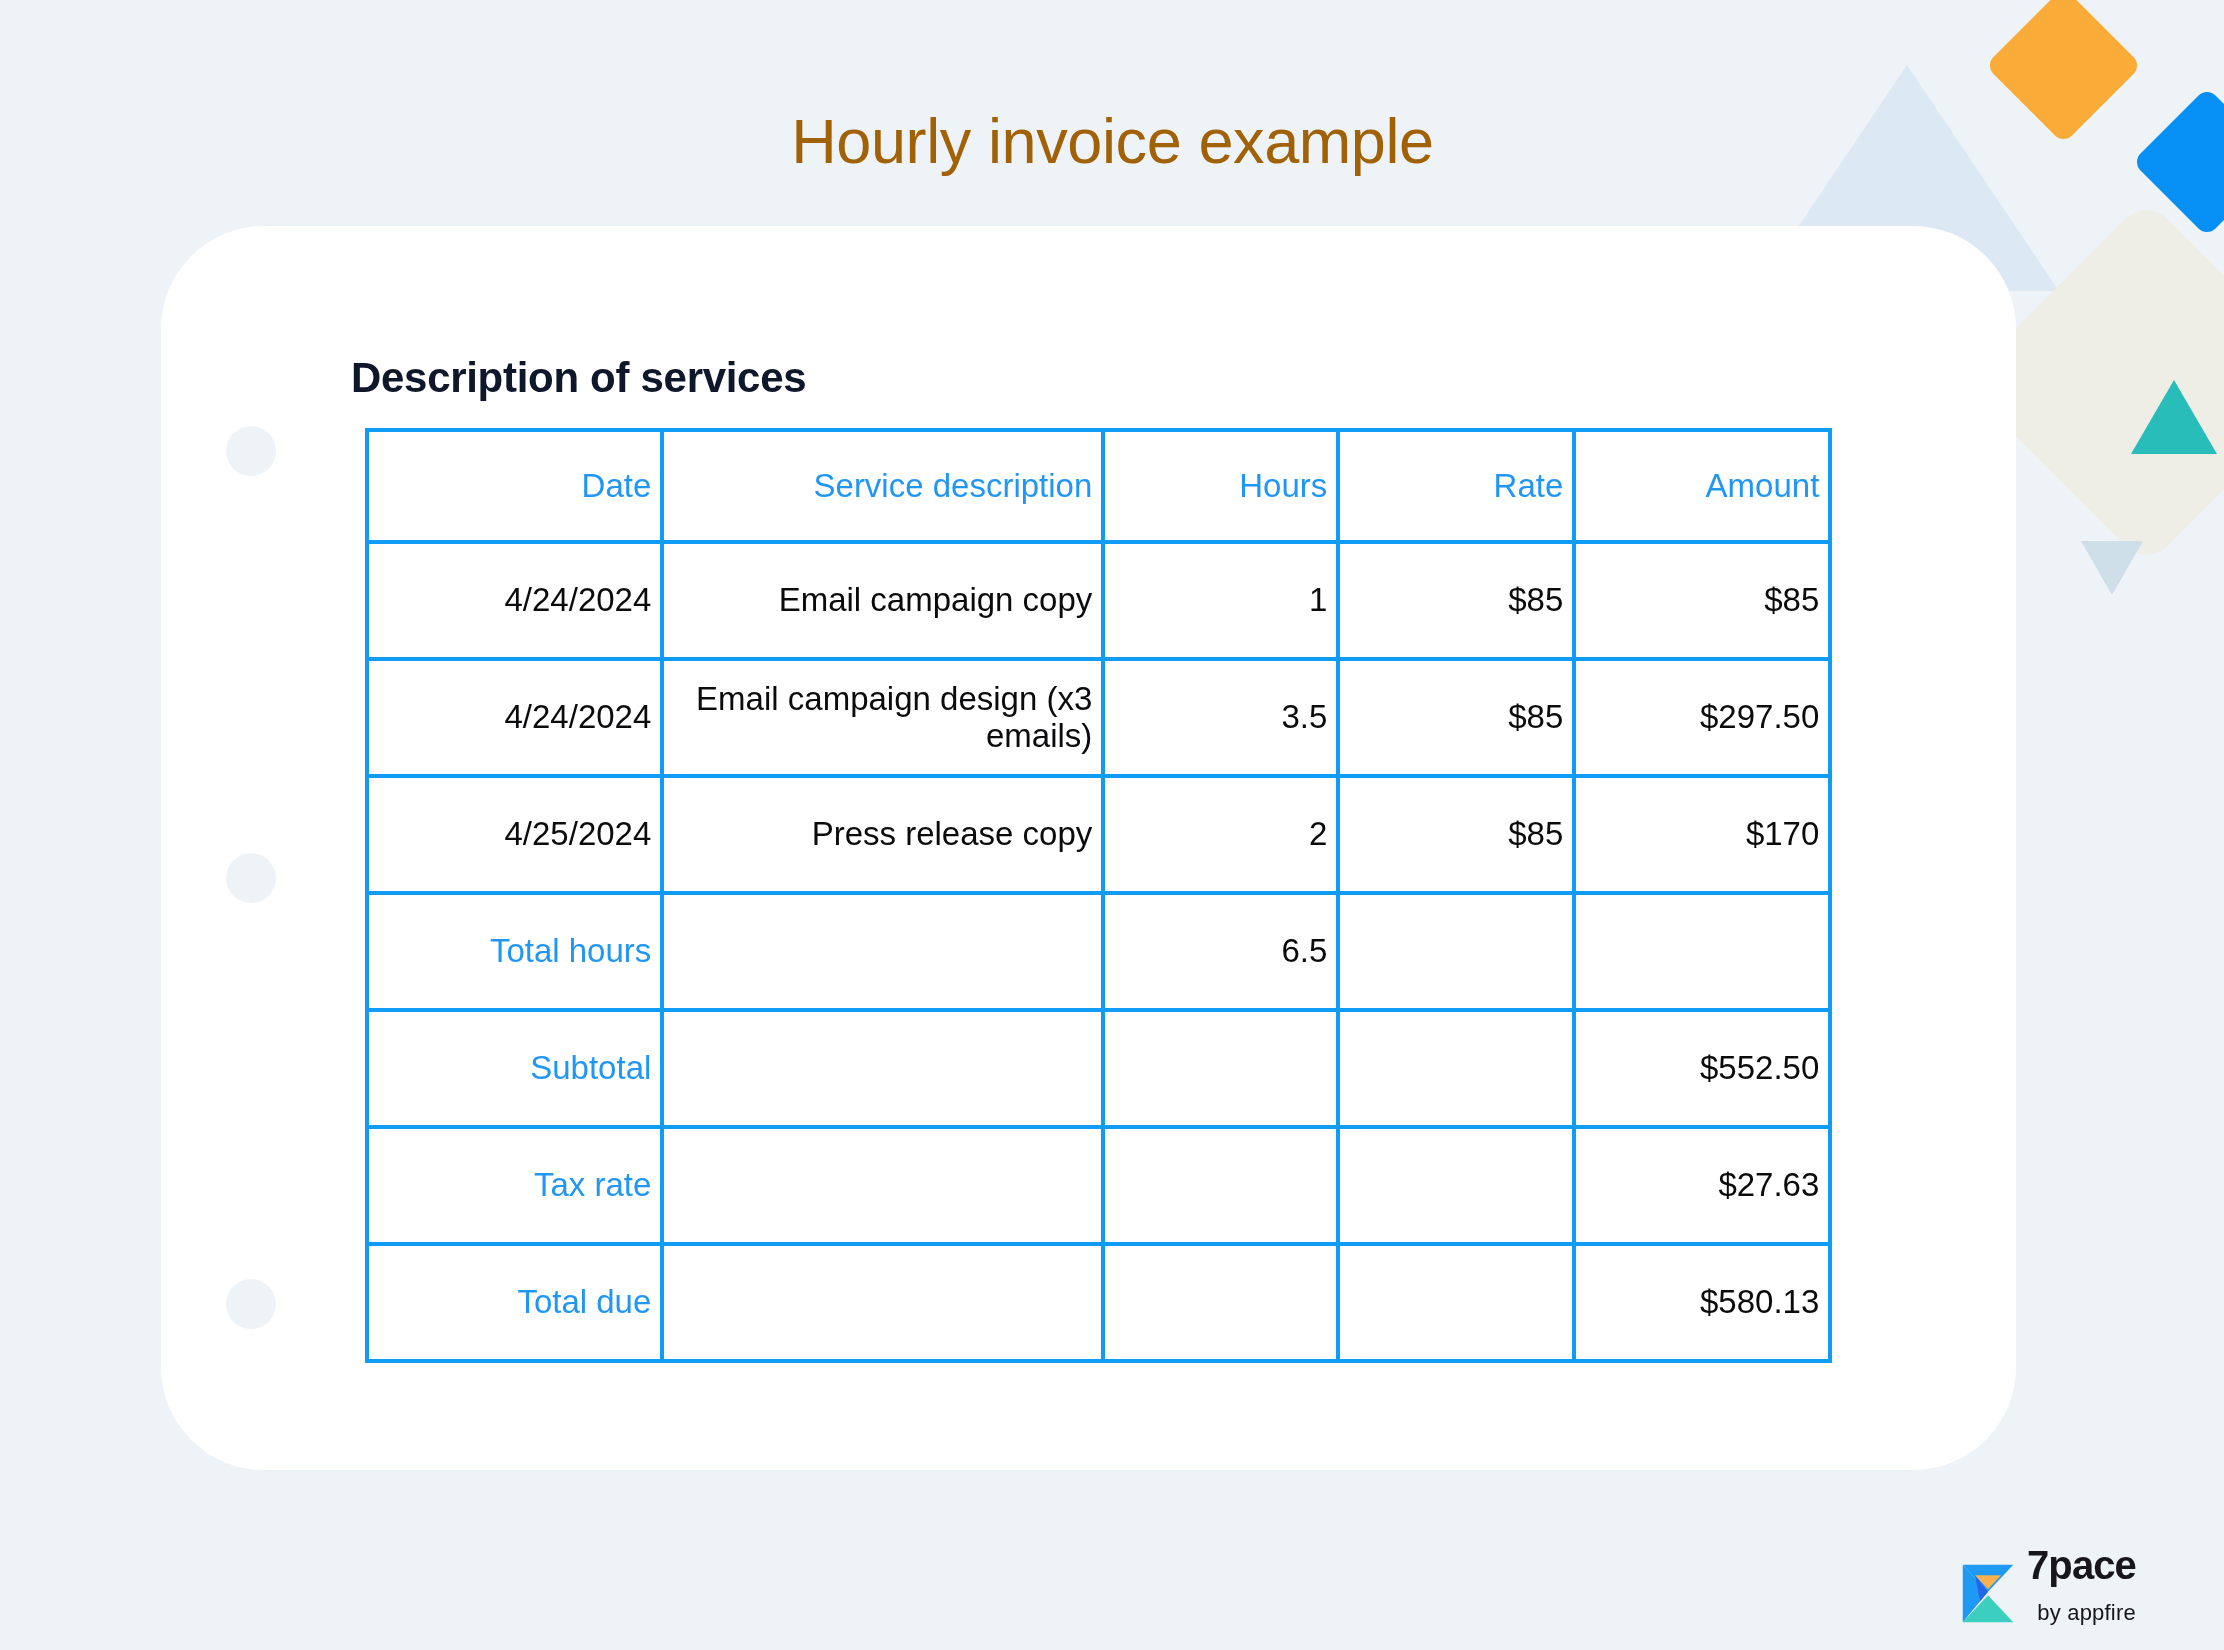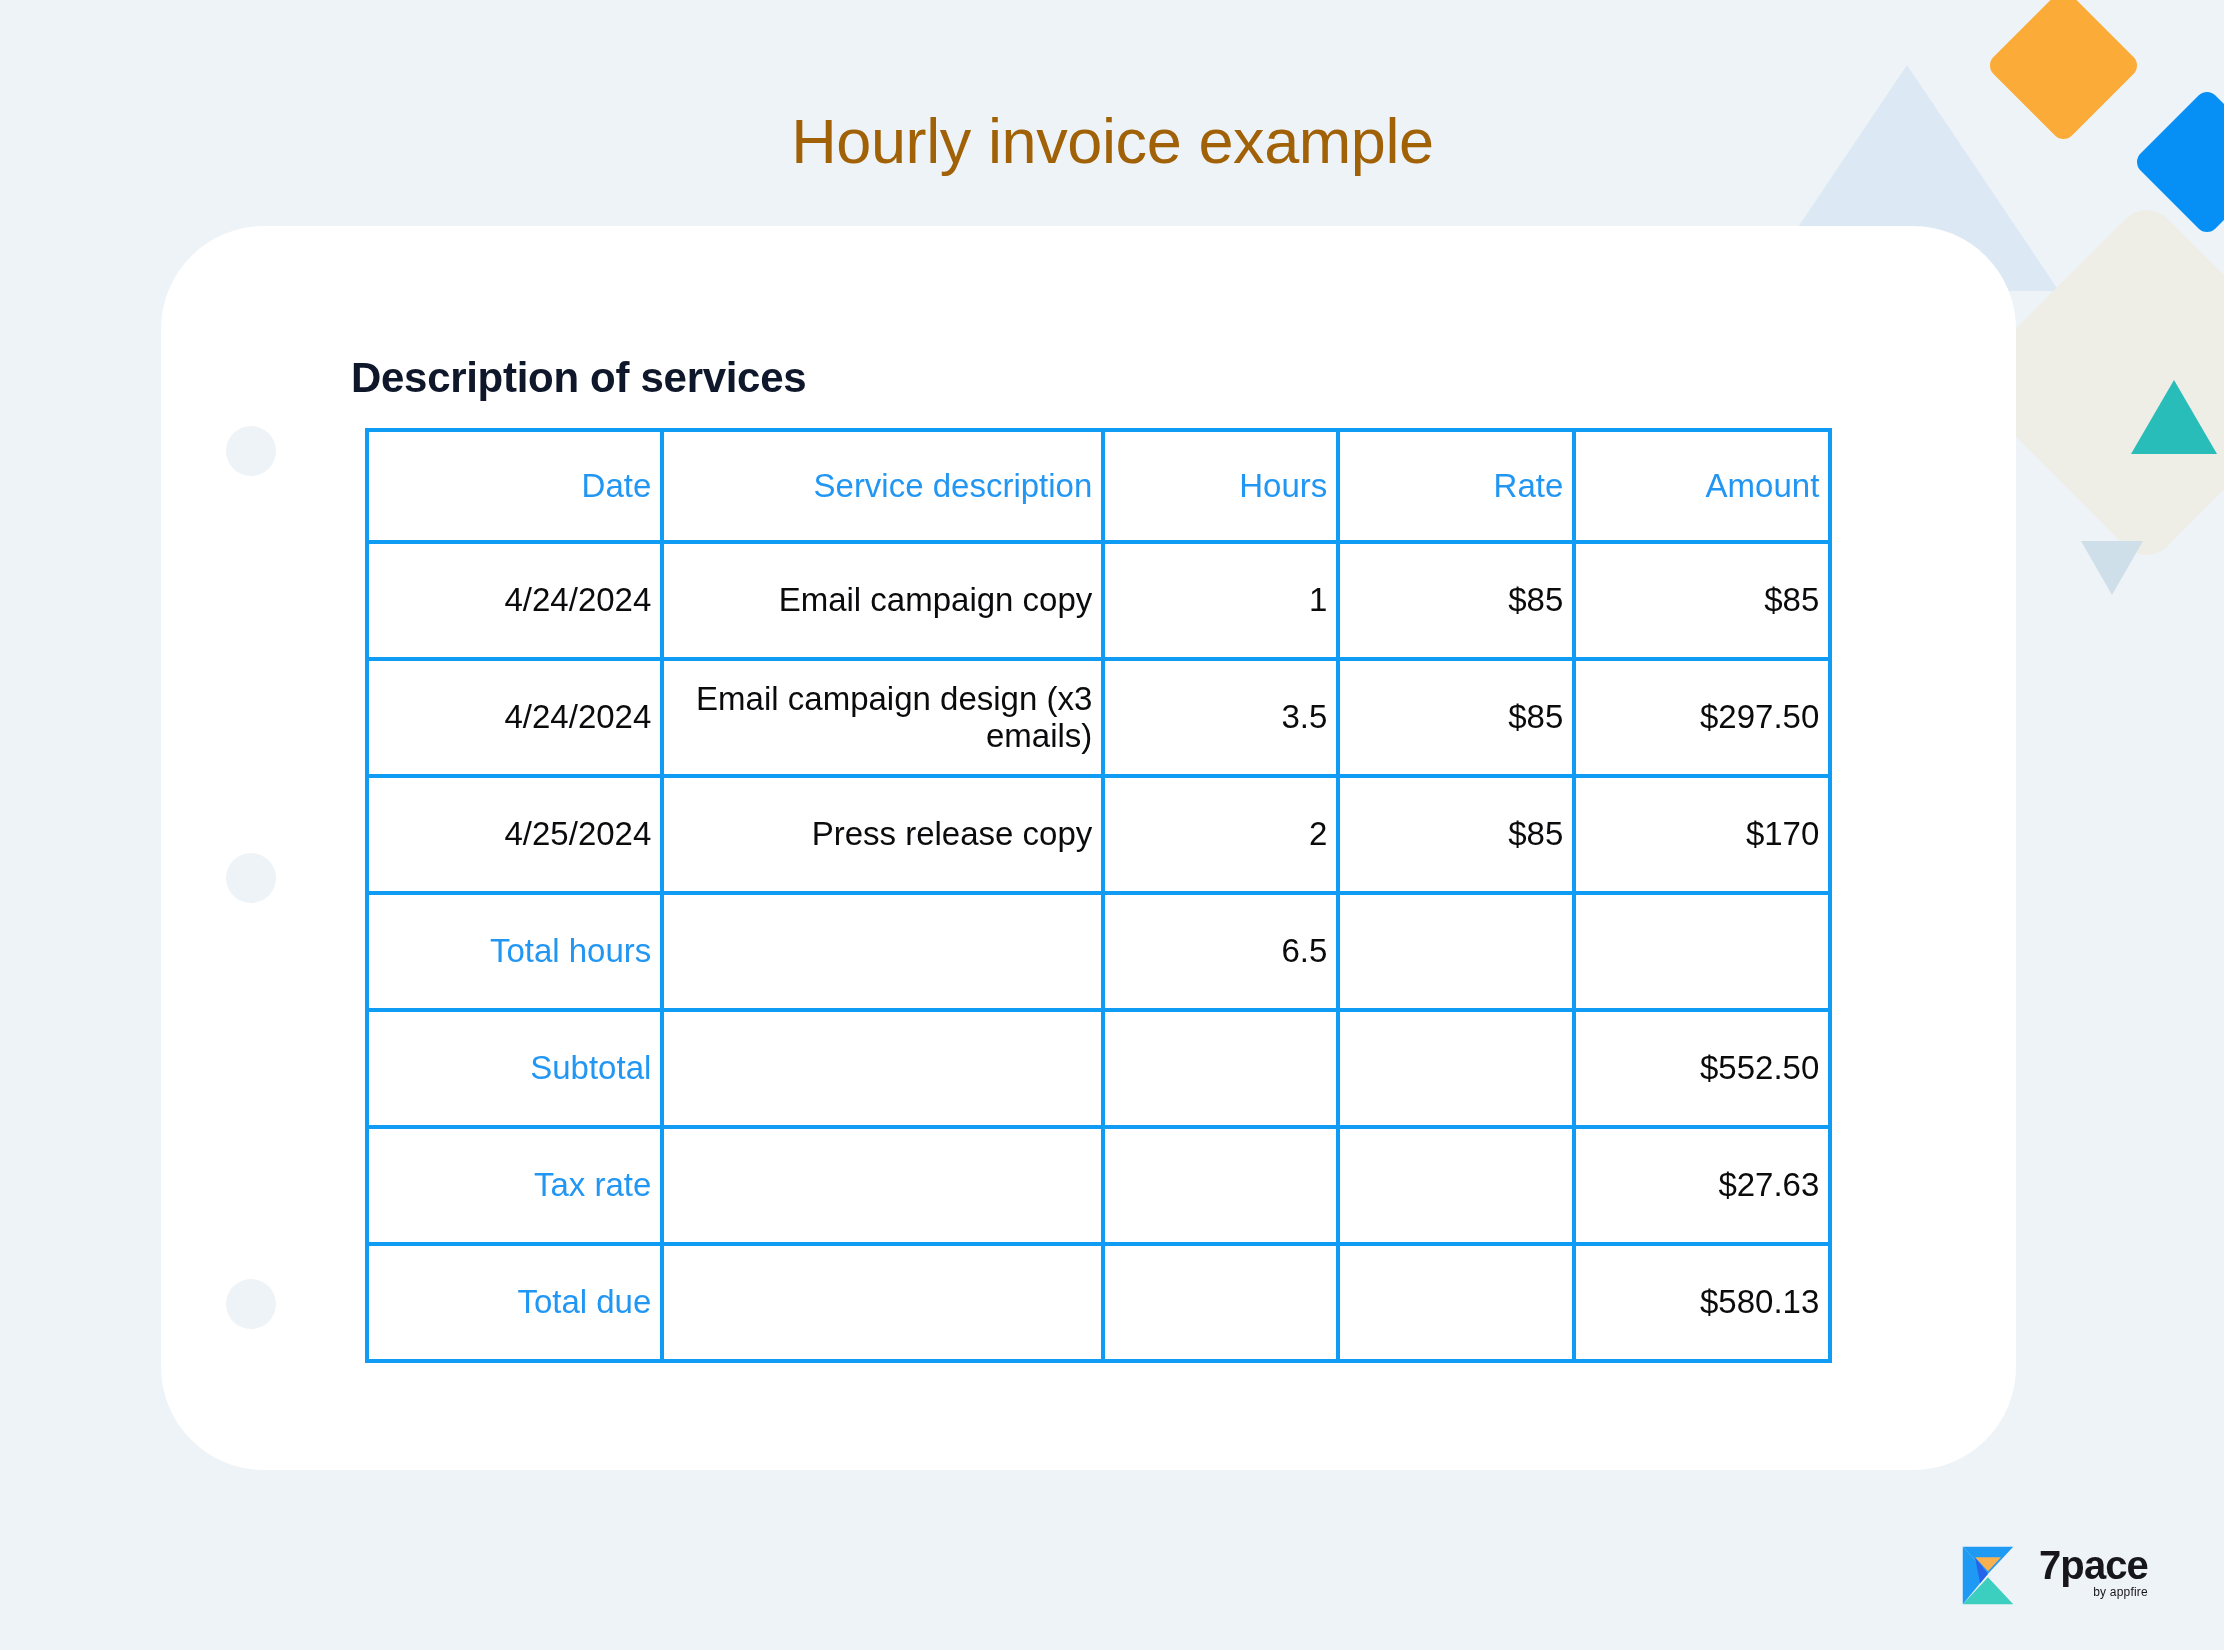--- a/index.html
+++ b/index.html
@@ -163,44 +163,44 @@
   col.c-hours  { width: 235px; }
   col.c-rate   { width: 236px; }
   col.c-amount { width: 256px; }
 
   
   .logo-wrap {
     position: absolute;
     left: 1961px;
     top: 1545px;
     display: flex;
-    align-items: flex-start;
-    gap: 24px;
+    align-items: flex-end;
+    gap: 12px;
   }
   .logo-mark {
     width: 54px;
     height: 61px;
     flex: none;
   }
   .logo-text {
     display: flex;
     flex-direction: column;
     align-items: flex-end;
     line-height: 1;
   }
   .logo-name {
     font-size: 40px;
     font-weight: bold;
     color: #17161a;
     letter-spacing: -0.9px;
   }
   .logo-sub {
-    font-size: 12px;
+    font-size: 22px;
     color: #17161a;
-    margin-top: 1px;
+    margin-top: 17px;
     letter-spacing: 0.2px;
   }
 </style>
 </head>
 <body>
 
 <div class="deco-layer">
   <div class="tri-lightblue-up"></div>
   <div class="diamond-cream"></div>
   <div class="diamond-orange"></div>

